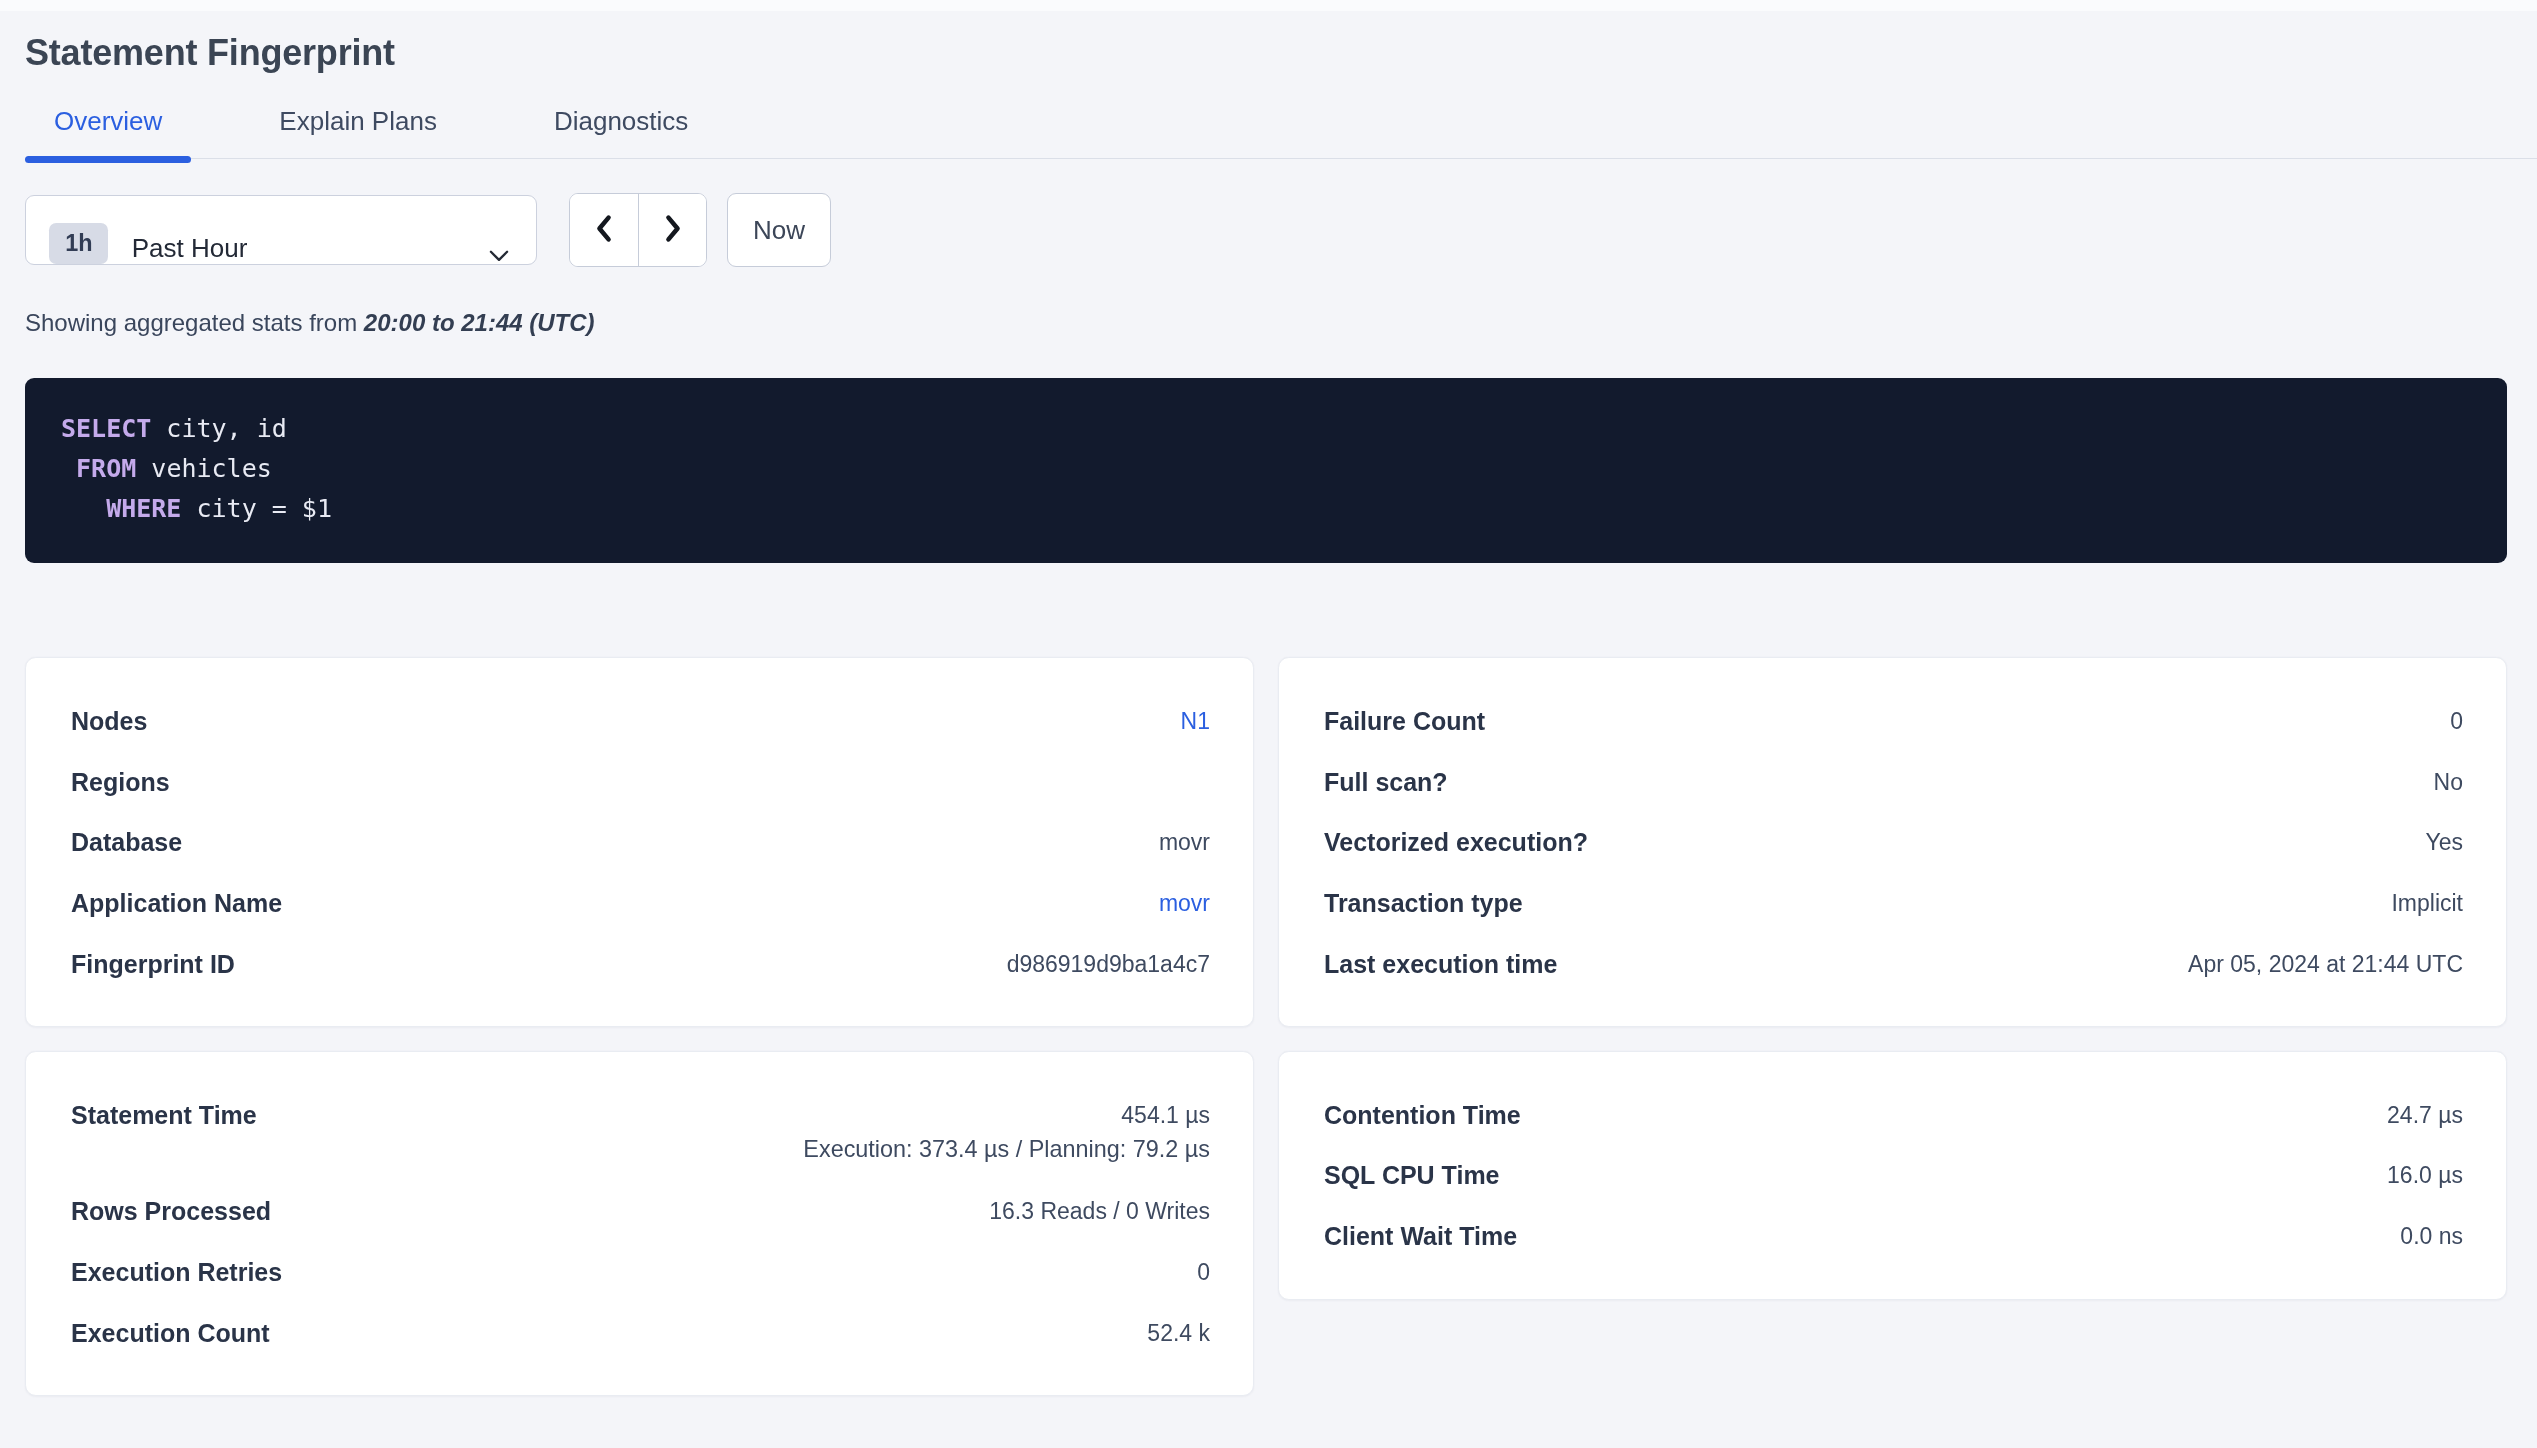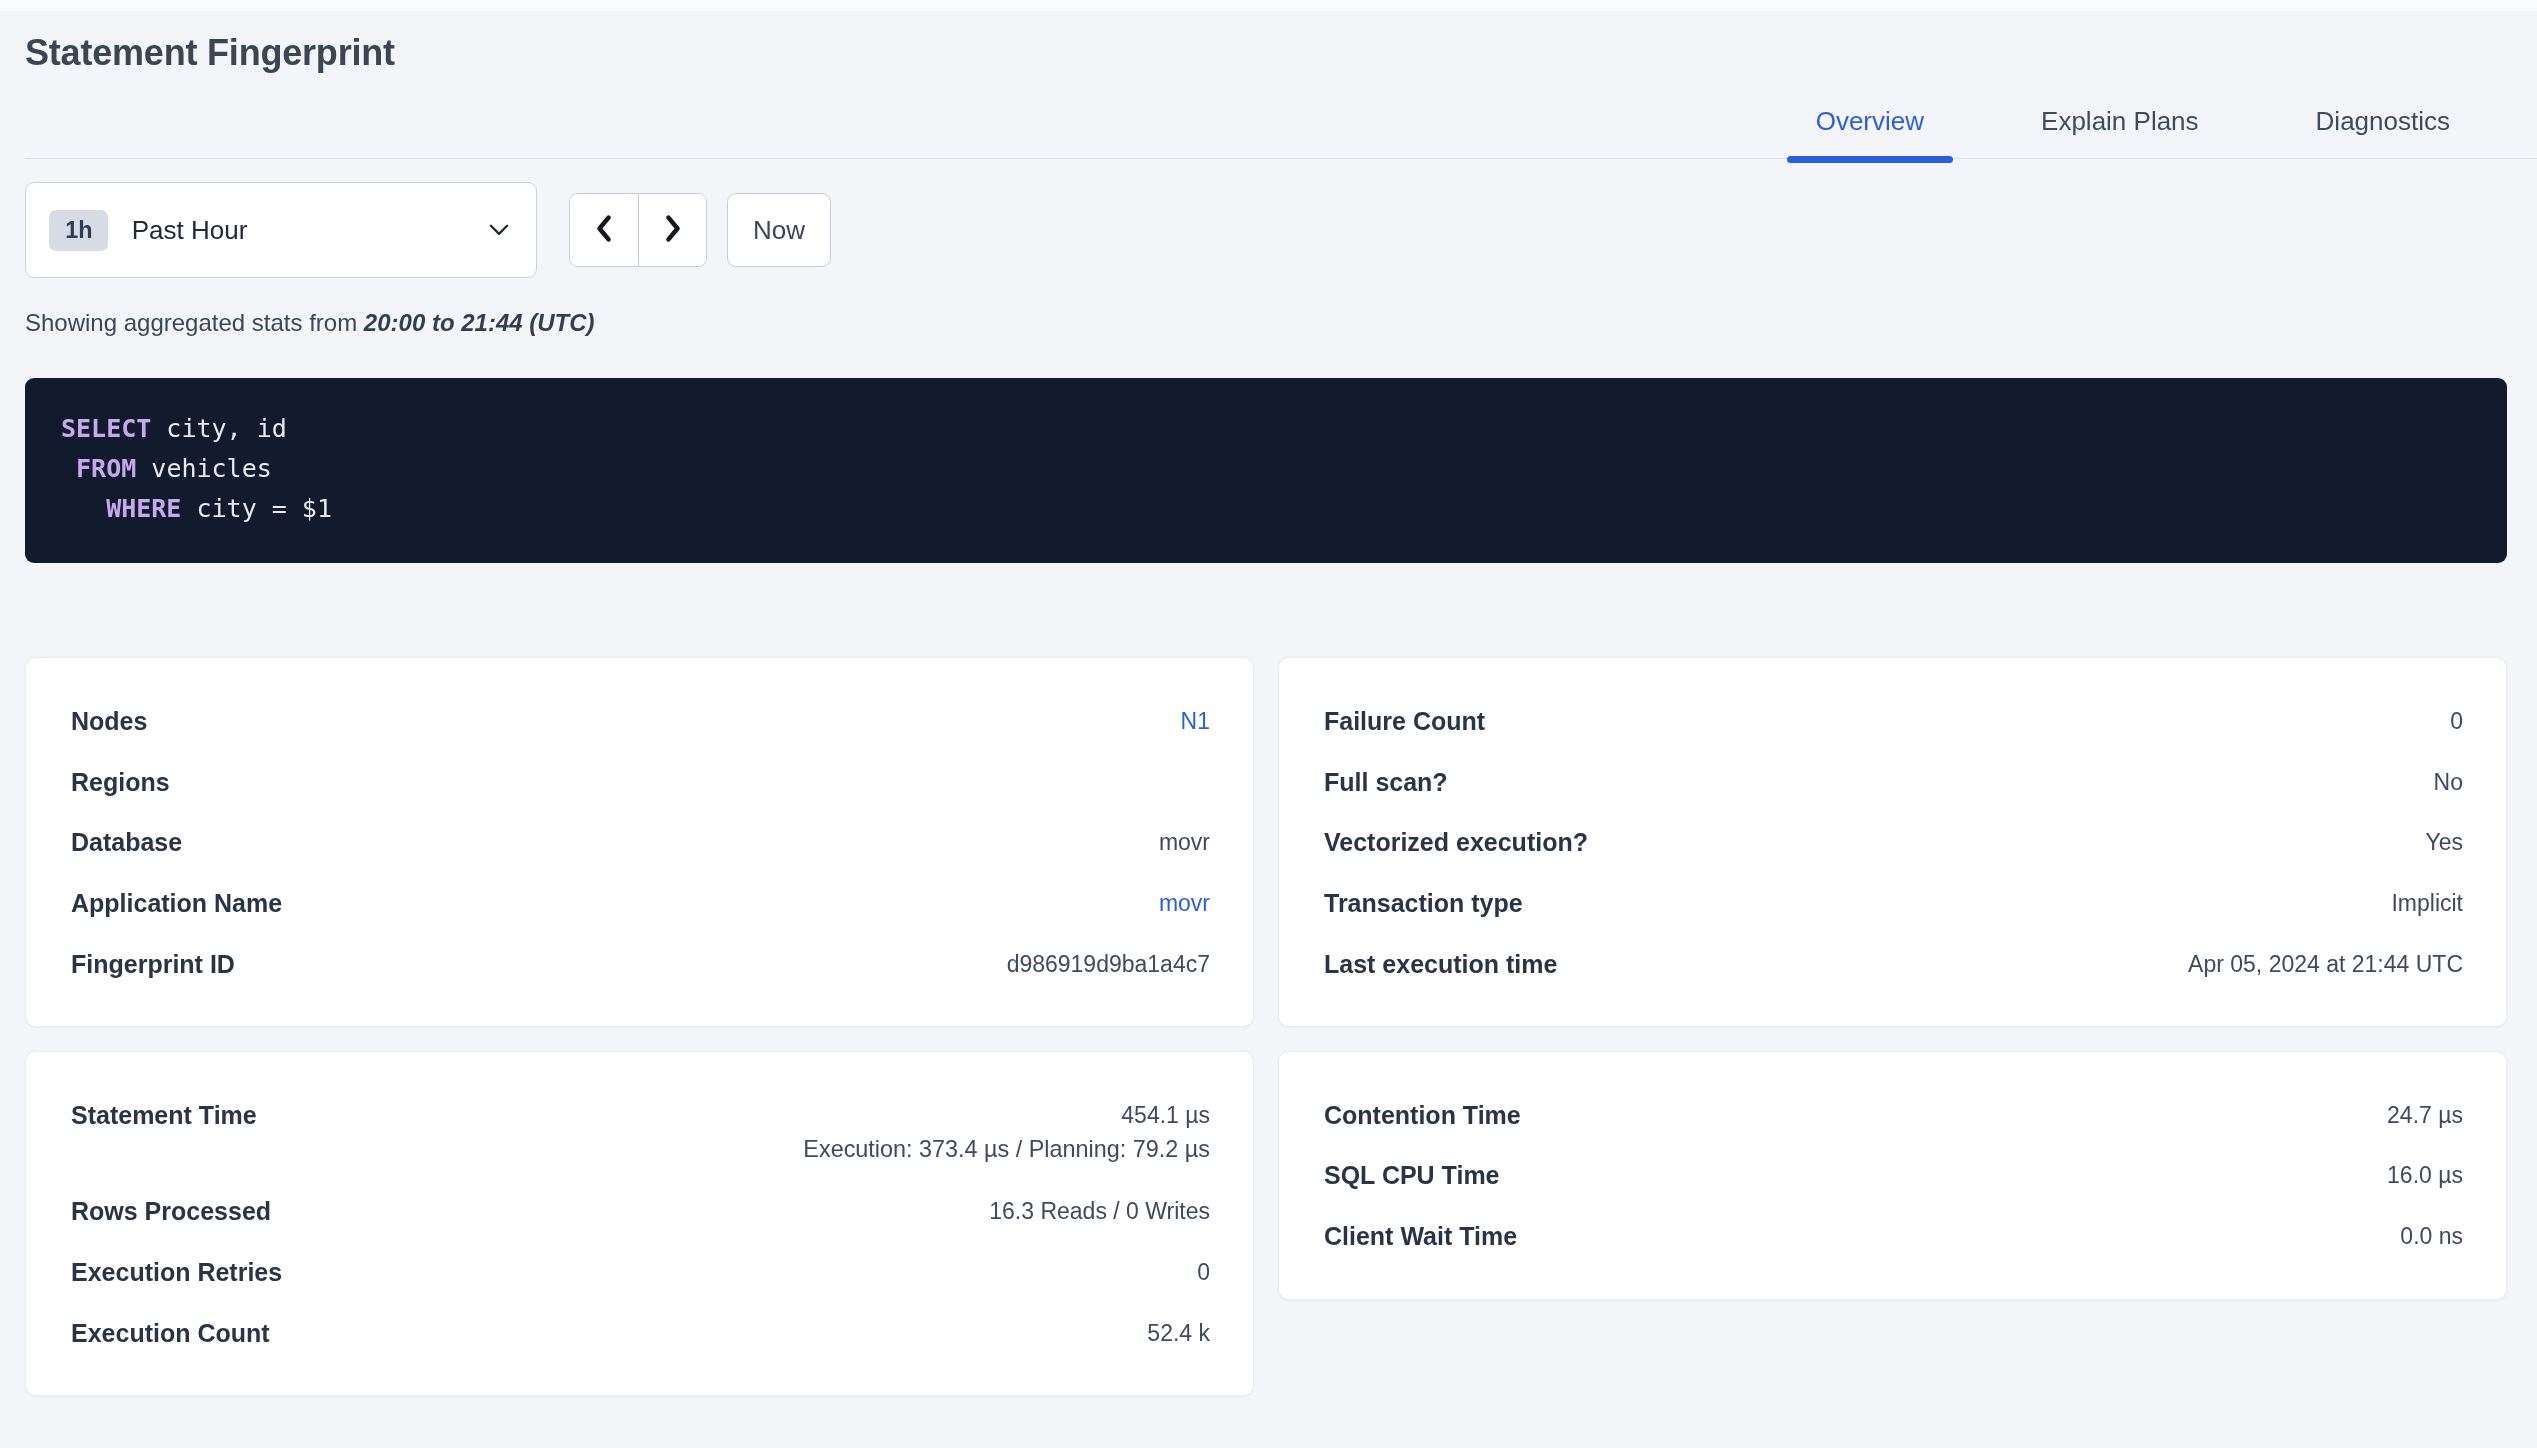--- a/index.html
+++ b/index.html
@@ -24,39 +24,38 @@
     margin-top:20px;
     font-size:36px; line-height:43px; font-weight:700;
     color:#3b4554; letter-spacing:-0.2px;
   }
 
   
   .tabs{
     margin-top:31px; margin-right:-31px;
     border-bottom:1.8px solid #dbdfe8;
     white-space:nowrap;
-    text-align:right;
   }
   .tab{
     display:inline-block; position:relative;
     padding:0 29px 21.6px; margin-right:59px;
     font-size:26px; line-height:32px; color:#3e4a61; cursor:pointer;
   }
   .tab.active{color:var(--accent);}
   .tab.active::after{
     content:""; position:absolute; left:0; right:0; bottom:-4.5px;
     height:7.2px; border-radius:4.5px; background:var(--accent);
   }
 
   
   .controls{margin-top:34px; display:flex; align-items:center; height:74px;}
   .range-select{
-    width:512px; height:96px; background:#fff;
+    width:512px; height:70px; background:#fff;
     border:1.3px solid #ccd1de; border-radius:9px;
-    display:flex; align-items:center; padding:0 27px 0 23.4px; cursor:pointer;
+    display:flex; align-items:flex-end; padding:0 27px 0 23.4px; cursor:pointer;
   }
   .range-badge{
     width:59px; height:41px; border-radius:7.2px; background:#d7dbe6;
     color:#323d55; font-size:23.4px; font-weight:700;
     display:flex; align-items:center; justify-content:center;
     margin-right:23.4px; flex:none;
   }
   .range-label{font-size:26px; color:#232936;}
   .range-select .chev{margin-left:auto;}
   .pager{

